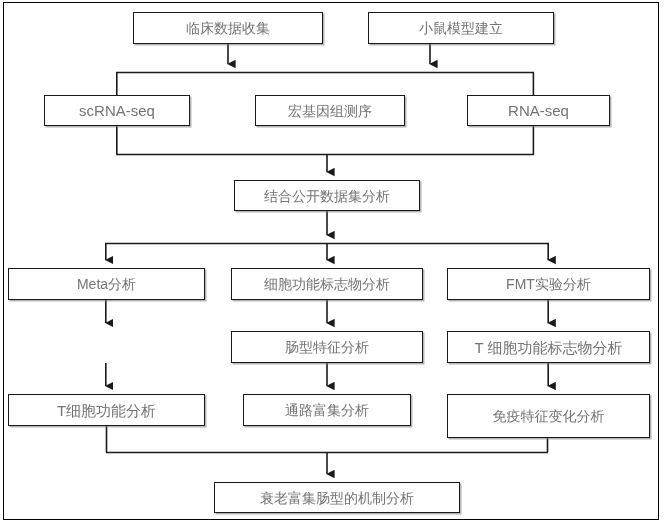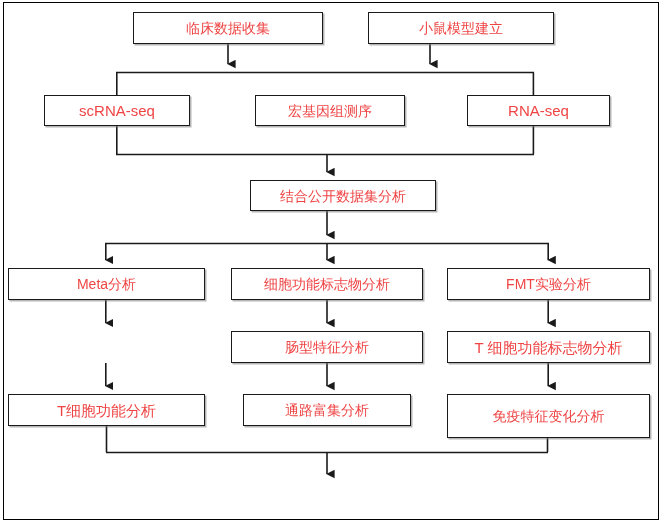--- a/index.html
+++ b/index.html
@@ -36,21 +36,21 @@
     align-items: center;
     justify-content: center;
     color: #000000;
     line-height: 1;
     white-space: nowrap;
     letter-spacing: 0px;
   }
   .node .lbl {
     display: block;
     font-size: 14px;
-    color: #ef4444;
+    color: #737373;
   }
   .node.small .lbl { font-size: 15px; }
   .node.big .lbl { font-size: 15px; }
   .svg-layer {
     position: absolute;
     left: 0; top: 0;
     width: 664px; height: 525px;
     pointer-events: none;
   }
 </style>
@@ -115,21 +115,21 @@
   </div>
 
   <div class="node" style="left:255px; top:95px; width:150px; height:31px;">
     <span class="lbl">宏基因组测序</span>
   </div>
 
   <div class="node big" style="left:467px; top:95px; width:143px; height:31px;">
     <span class="lbl">RNA-seq</span>
   </div>
 
-  <div class="node" style="left:250px; top:180px; width:186px; height:31px;">
+  <div class="node" style="left:234px; top:180px; width:186px; height:31px;">
     <span class="lbl">结合公开数据集分析</span>
   </div>
 
   <div class="node" style="left:8px; top:268px; width:197px; height:32px;">
     <span class="lbl">Meta分析</span>
   </div>
 
   <div class="node" style="left:231px; top:268px; width:192px; height:32px;">
     <span class="lbl">细胞功能标志物分析</span>
   </div>
@@ -152,14 +152,17 @@
   </div>
 
   <div class="node" style="left:243px; top:394px; width:168px; height:32px;">
     <span class="lbl">通路富集分析</span>
   </div>
 
   <div class="node" style="left:447px; top:394px; width:203px; height:44px;">
     <span class="lbl">免疫特征变化分析</span>
   </div>
 
+  <div class="node" style="left:214px; top:482px; width:246px; height:31px;">
+    <span class="lbl">衰老富集肠型的机制分析</span>
+  </div>
 
 </div>
 
 </body></html>

